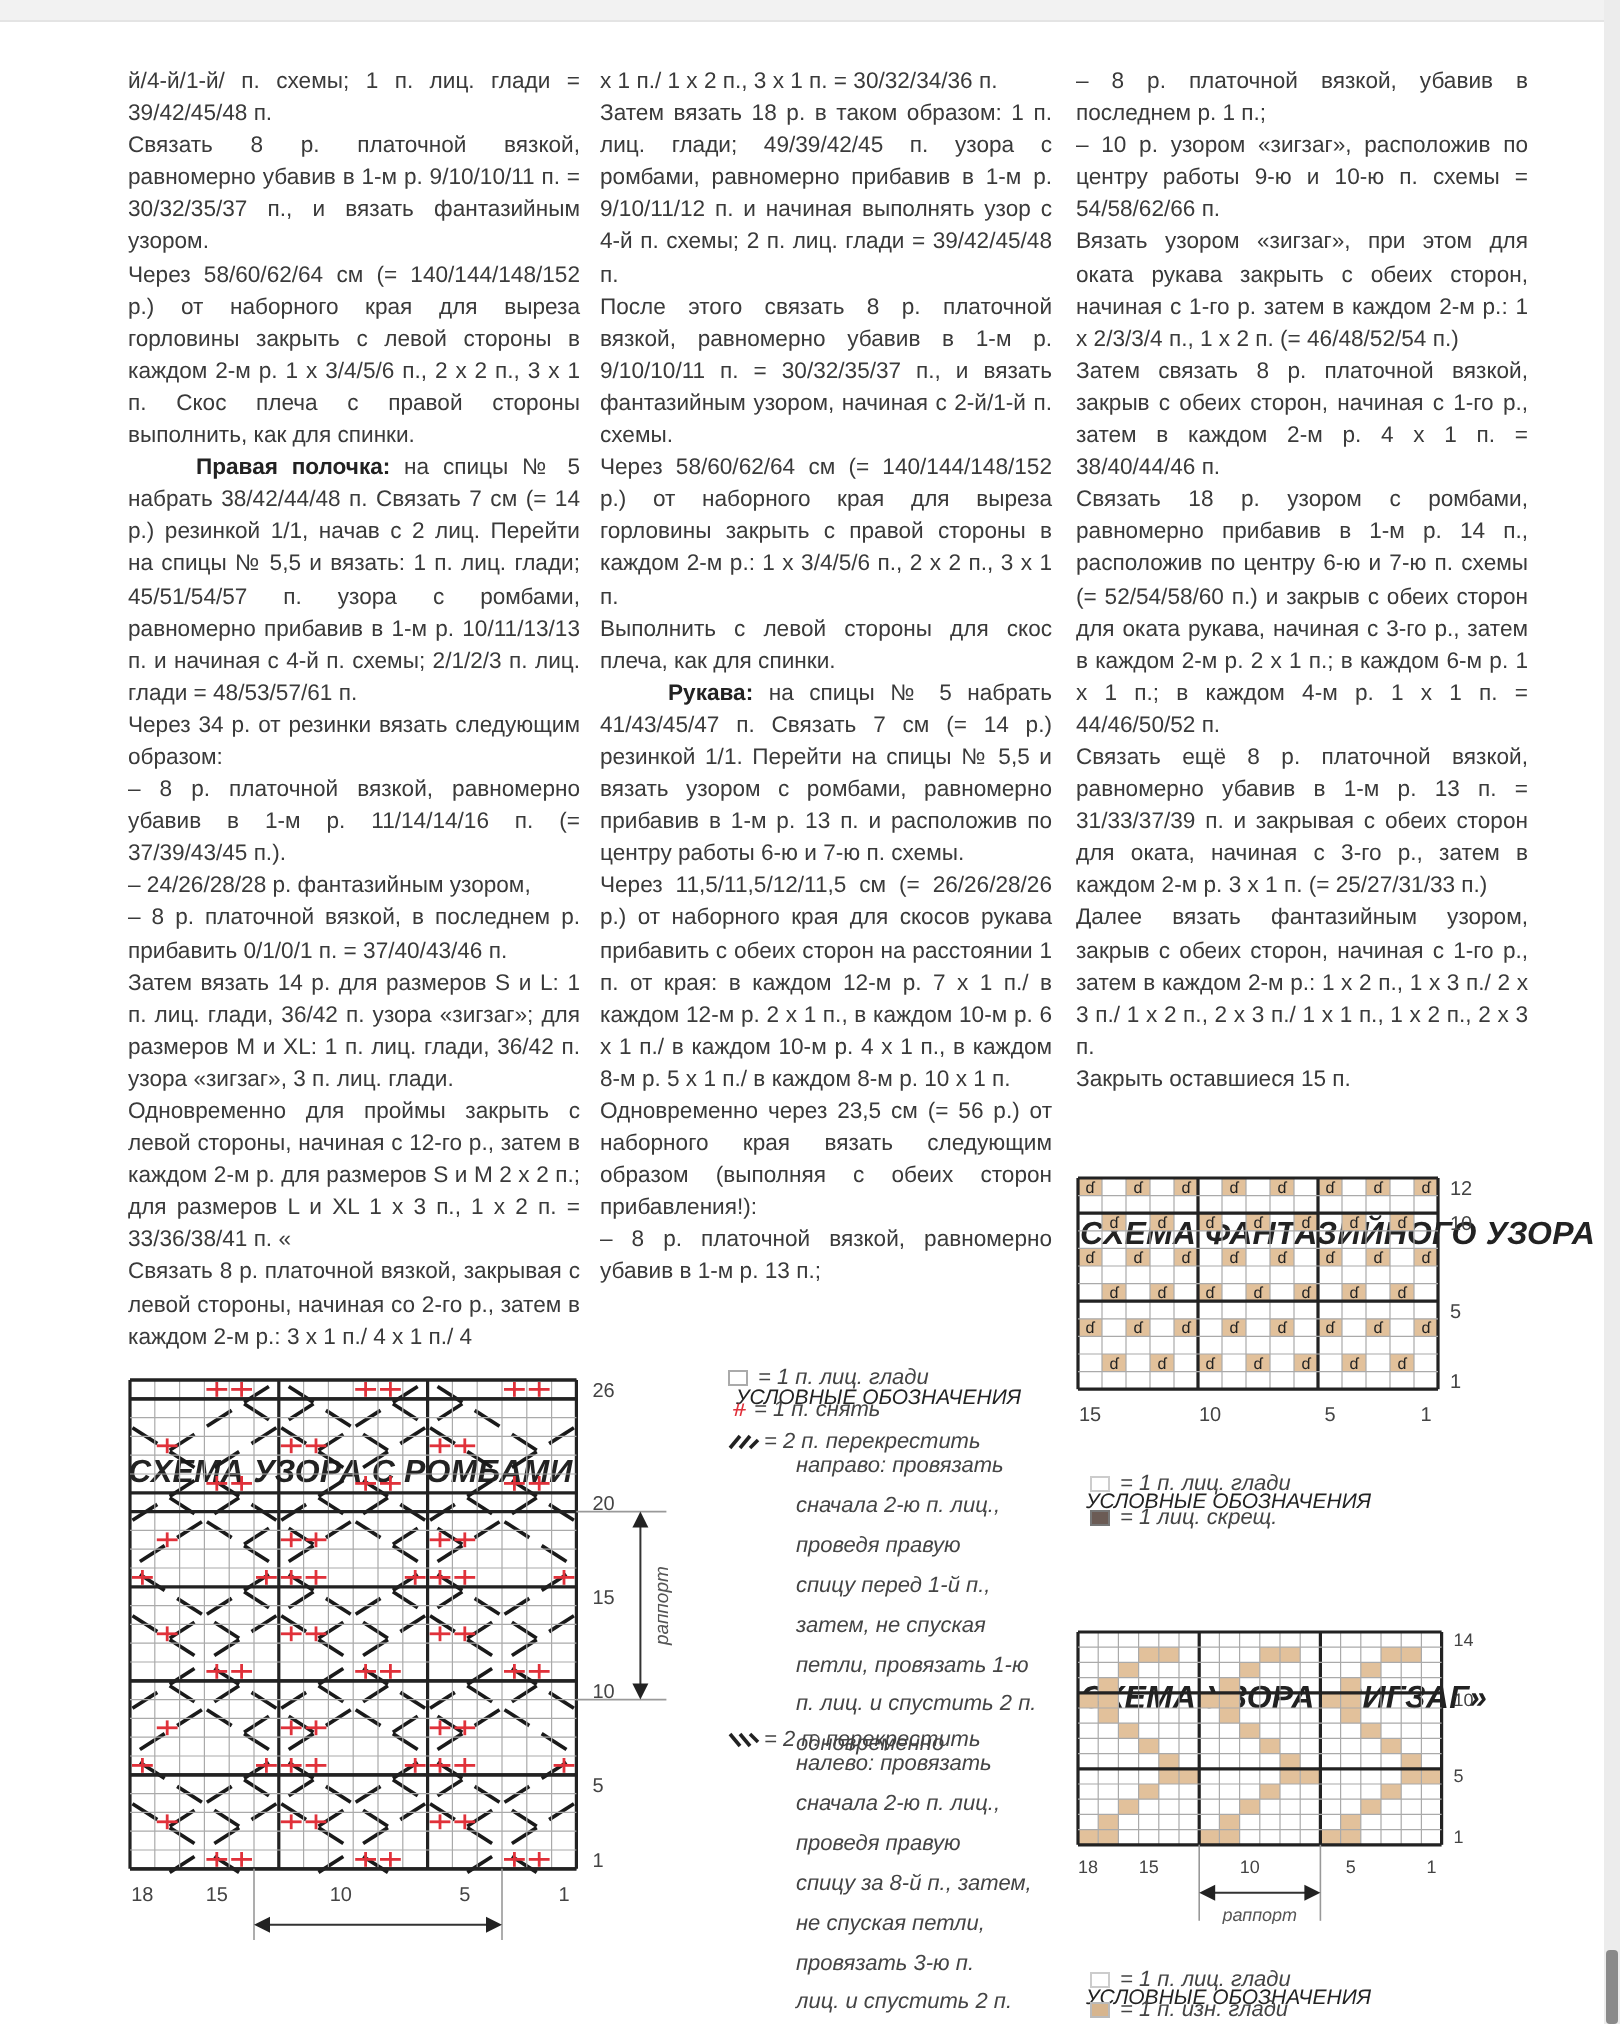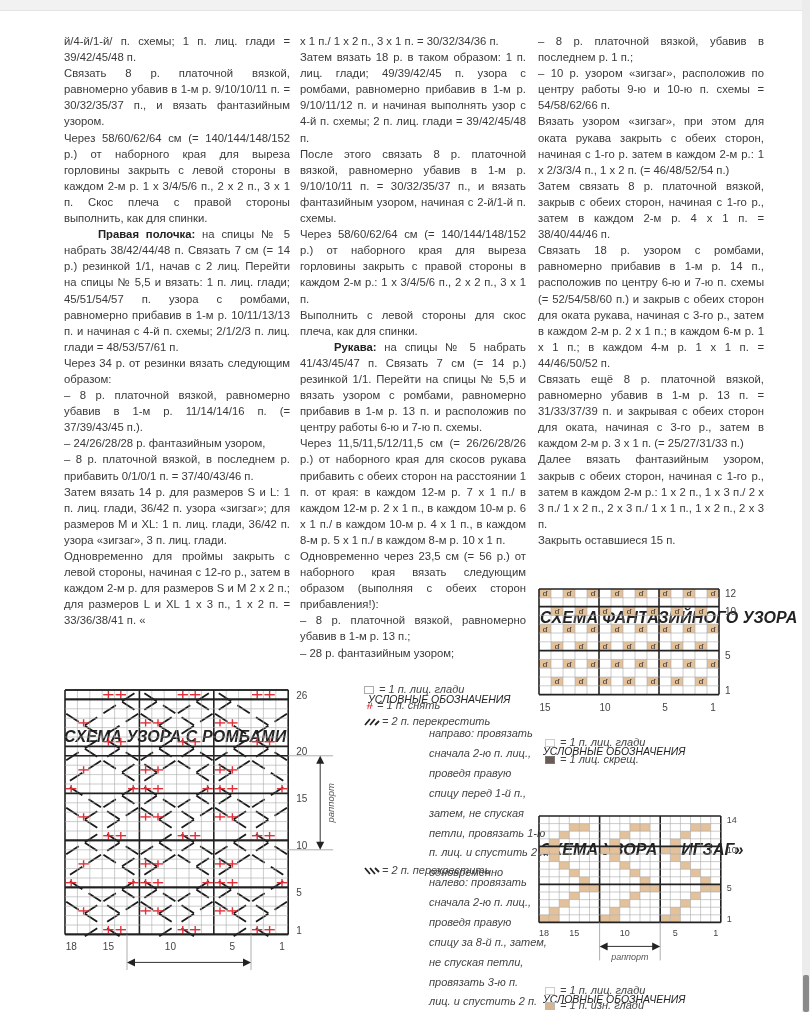--- a/index.html
+++ b/index.html
@@ -10,52 +10,52 @@
   .scroll-thumb { position: absolute; left: 1px; top: 975px; width: 6px; height: 37px; background: #8a8a8a; border-radius: 2px; }
   .col { position: absolute; font-size: 11.3px; line-height: 16.1px; text-align: justify; }
   .col p { margin: 0; }
   .col b { color: #222; padding-left: 34px; }
   #col1 { left: 64px; top: 33px; width: 226px; }
   #col2 { left: 300px; top: 33px; width: 226px; }
   #col3 { left: 538px; top: 33px; width: 226px; }
   .chart-title { position: absolute; font-weight: bold; font-style: italic; font-size: 16px; color: #222; letter-spacing: 0.1px; margin-top: 44px; }
   .legend-title { position: absolute; font-weight: normal; font-style: italic; font-size: 10.5px; color: #222; margin-top: 25px; }
   .legend-item { position: absolute; font-style: italic; font-size: 11px; color: #444; line-height: 16.5px; }
-  .legend-desc { position: absolute; font-style: italic; font-size: 11px; color: #444; line-height: 19.9px; margin-left: 31px; }
+  .legend-desc { position: absolute; font-style: italic; font-size: 11px; color: #444; line-height: 19.9px; }
   .sw { display: inline-block; width: 8px; height: 6px; border: 1px solid #aaa; background: #fff; vertical-align: middle; margin-right: 5px; }
   svg text { font-family: "Liberation Sans", sans-serif; }
 </style>
 </head>
 <body>
 
 <div class="topbar"></div>
 
 <div class="col" id="col1">
     <p>й/4-й/1-й/ п. схемы; 1 п. лиц. глади = 39/42/45/48 п.</p>
     <p>Связать 8 р. платочной вязкой, равномерно убавив в 1-м р. 9/10/10/11 п. = 30/32/35/37 п., и вязать фантазийным узором.</p>
     <p>Через 58/60/62/64 см (= 140/144/148/152 р.) от наборного края для выреза горловины закрыть с левой стороны в каждом 2-м р. 1 х 3/4/5/6 п., 2 х 2 п., 3 х 1 п. Скос плеча с правой стороны выполнить, как для спинки.</p>
     <p><b>Правая полочка:</b><span> на спицы № 5 набрать 38/42/44/48 п. Связать 7 см (= 14 р.) резинкой 1/1, начав с 2 лиц. Перейти на спицы № 5,5 и вязать: 1 п. лиц. глади; 45/51/54/57 п. узора с ромбами, равномерно прибавив в 1-м р. 10/11/13/13 п. и начиная с 4-й п. схемы; 2/1/2/3 п. лиц. глади = 48/53/57/61 п.</span></p>
     <p>Через 34 р. от резинки вязать следующим образом:</p>
     <p>– 8 р. платочной вязкой, равномерно убавив в 1-м р. 11/14/14/16 п. (= 37/39/43/45 п.).</p>
     <p>– 24/26/28/28 р. фантазийным узором,</p>
     <p>– 8 р. платочной вязкой, в последнем р. прибавить 0/1/0/1 п. = 37/40/43/46 п.</p>
     <p>Затем вязать 14 р. для размеров S и L: 1 п. лиц. глади, 36/42 п. узора «зигзаг»; для размеров M и XL: 1 п. лиц. глади, 36/42 п. узора «зигзаг», 3 п. лиц. глади.</p>
     <p>Одновременно для проймы закрыть с левой стороны, начиная с 12-го р., затем в каждом 2-м р. для размеров S и M 2 х 2 п.; для размеров L и XL 1 х 3 п., 1 х 2 п. = 33/36/38/41 п. «</p>
+    <p>Связать 8 р. платочной вязкой, закрывая с левой стороны, начиная со 2-го р., затем в каждом 2-м р.: 3 х 1 п./ 4 х 1 п./ 4</p>
   </div>
 <div class="col" id="col2">
     <p>х 1 п./ 1 х 2 п., 3 х 1 п. = 30/32/34/36 п.</p>
     <p>Затем вязать 18 р. в таком образом: 1 п. лиц. глади; 49/39/42/45 п. узора с ромбами, равномерно прибавив в 1-м р. 9/10/11/12 п. и начиная выполнять узор с 4-й п. схемы; 2 п. лиц. глади = 39/42/45/48 п.</p>
     <p>После этого связать 8 р. платочной вязкой, равномерно убавив в 1-м р. 9/10/10/11 п. = 30/32/35/37 п., и вязать фантазийным узором, начиная с 2-й/1-й п. схемы.</p>
     <p>Через 58/60/62/64 см (= 140/144/148/152 р.) от наборного края для выреза горловины закрыть с правой стороны в каждом 2-м р.: 1 х 3/4/5/6 п., 2 х 2 п., 3 х 1 п.</p>
     <p>Выполнить с левой стороны для скос плеча, как для спинки.</p>
     <p><b>Рукава:</b><span> на спицы № 5 набрать 41/43/45/47 п. Связать 7 см (= 14 р.) резинкой 1/1. Перейти на спицы № 5,5 и вязать узором с ромбами, равномерно прибавив в 1-м р. 13 п. и расположив по центру работы 6-ю и 7-ю п. схемы.</span></p>
     <p>Через 11,5/11,5/12/11,5 см (= 26/26/28/26 р.) от наборного края для скосов рукава прибавить с обеих сторон на расстоянии 1 п. от края: в каждом 12-м р. 7 х 1 п./ в каждом 12-м р. 2 х 1 п., в каждом 10-м р. 6 х 1 п./ в каждом 10-м р. 4 х 1 п., в каждом 8-м р. 5 х 1 п./ в каждом 8-м р. 10 х 1 п.</p>
     <p>Одновременно через 23,5 см (= 56 р.) от наборного края вязать следующим образом (выполняя с обеих сторон прибавления!):</p>
     <p>– 8 р. платочной вязкой, равномерно убавив в 1-м р. 13 п.;</p>
-    <p>– 28 р. фантазийным узором;</p>
   </div>
 <div class="col" id="col3">
     <p>– 8 р. платочной вязкой, убавив в последнем р. 1 п.;</p>
     <p>– 10 р. узором «зигзаг», расположив по центру работы 9-ю и 10-ю п. схемы = 54/58/62/66 п.</p>
     <p>Вязать узором «зигзаг», при этом для оката рукава закрыть с обеих сторон, начиная с 1-го р. затем в каждом 2-м р.: 1 х 2/3/3/4 п., 1 х 2 п. (= 46/48/52/54 п.)</p>
     <p>Затем связать 8 р. платочной вязкой, закрыв с обеих сторон, начиная с 1-го р., затем в каждом 2-м р. 4 х 1 п. = 38/40/44/46 п.</p>
     <p>Связать 18 р. узором с ромбами, равномерно прибавив в 1-м р. 14 п., расположив по центру 6-ю и 7-ю п. схемы (= 52/54/58/60 п.) и закрыв с обеих сторон для оката рукава, начиная с 3-го р., затем в каждом 2-м р. 2 х 1 п.; в каждом 6-м р. 1 х 1 п.; в каждом 4-м р. 1 х 1 п. = 44/46/50/52 п.</p>
     <p>Связать ещё 8 р. платочной вязкой, равномерно убавив в 1-м р. 13 п. = 31/33/37/39 п. и закрывая с обеих сторон для оката, начиная с 3-го р., затем в каждом 2-м р. 3 х 1 п. (= 25/27/31/33 п.)</p>
     <p>Далее вязать фантазийным узором, закрыв с обеих сторон, начиная с 1-го р., затем в каждом 2-м р.: 1 х 2 п., 1 х 3 п./ 2 х 3 п./ 1 х 2 п., 2 х 3 п./ 1 х 1 п., 1 х 2 п., 2 х 3 п.</p>
     <p>Закрыть оставшиеся 15 п.</p>

